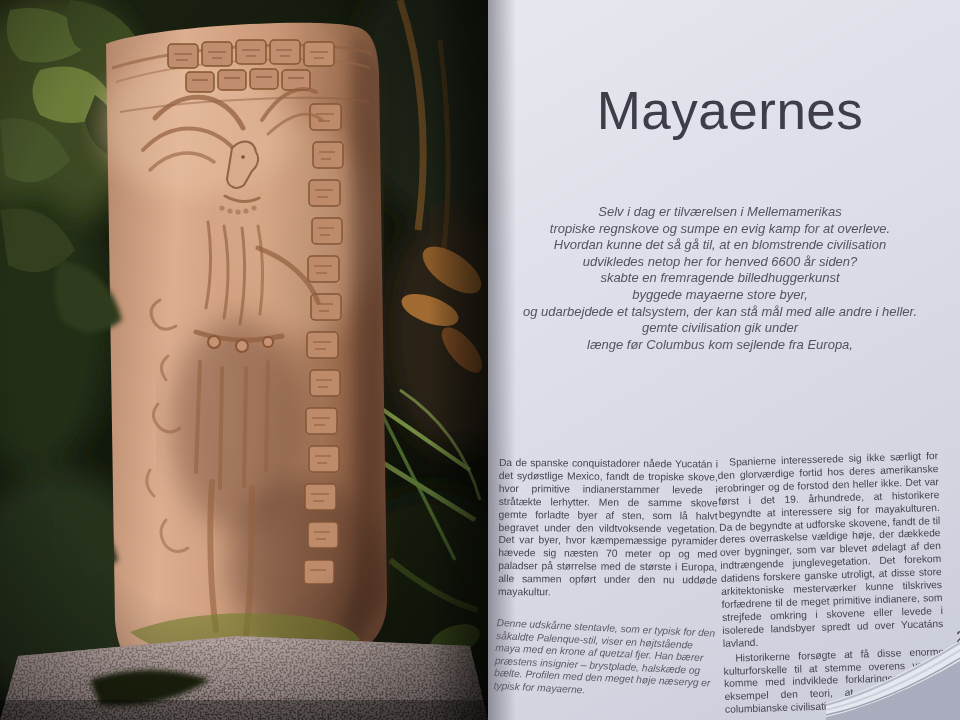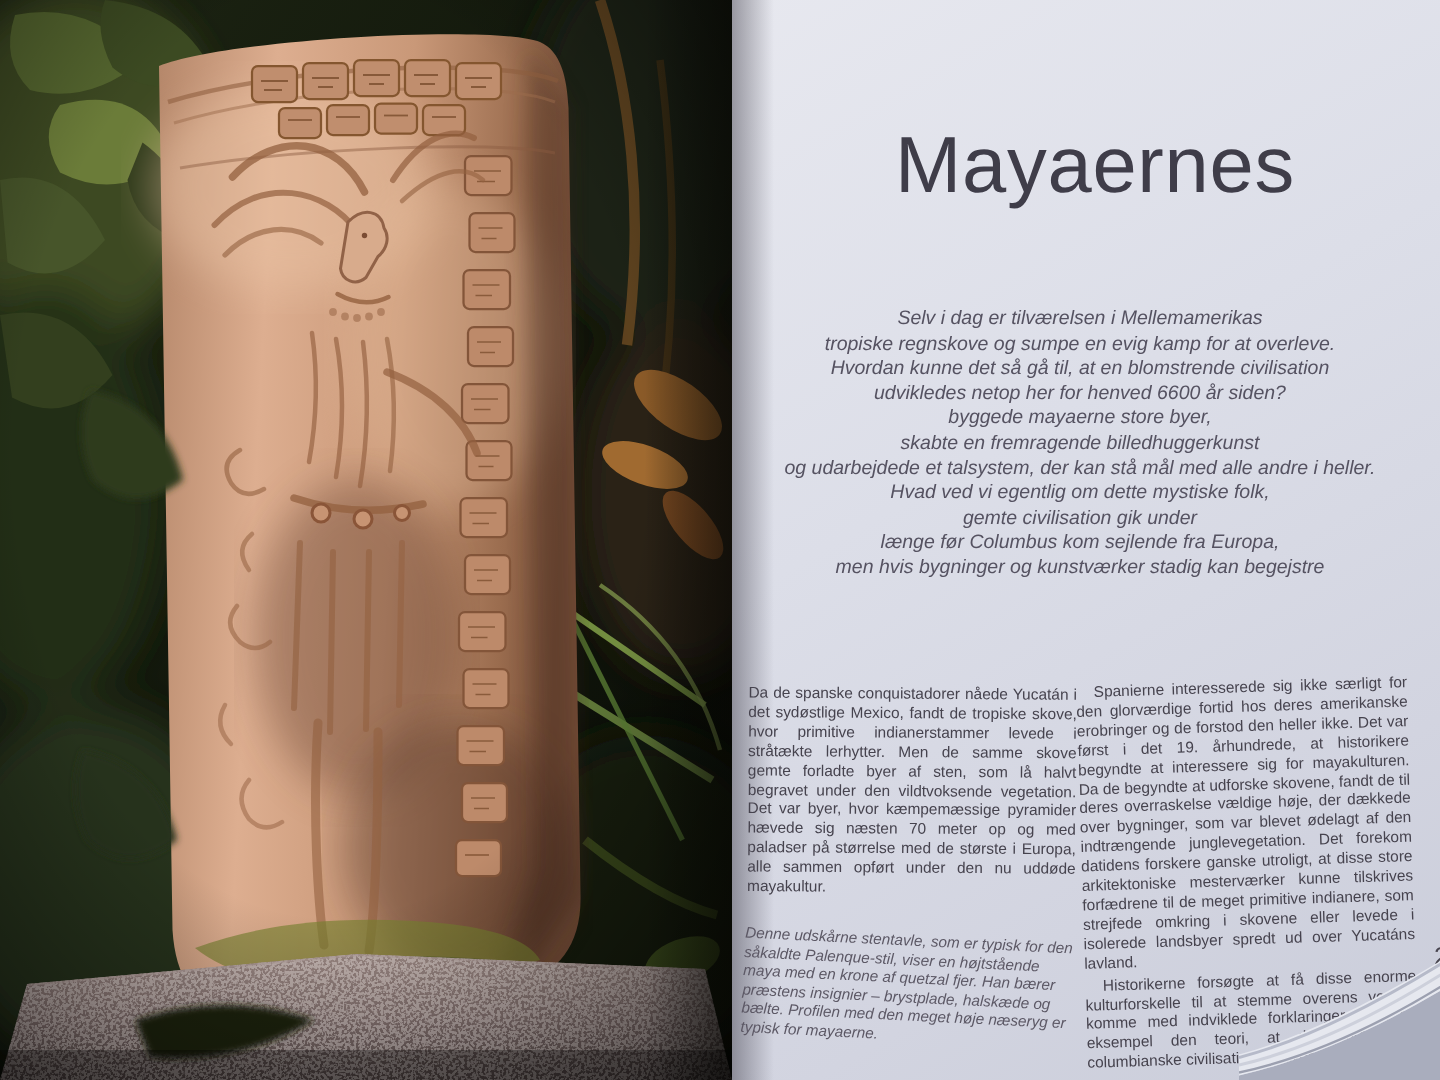--- a/index.html
+++ b/index.html
@@ -268,27 +268,25 @@
 
     <div class="title">
       <div class="title-line">Mayaernes</div>
     </div>
 
     <div class="intro">
         <div class="intro-line">Selv i dag er tilværelsen i Mellemamerikas</div>
         <div class="intro-line">tropiske regnskove og sumpe en evig kamp for at overleve.</div>
         <div class="intro-line">Hvordan kunne det så gå til, at en blomstrende civilisation</div>
         <div class="intro-line">udvikledes netop her for henved 6600 år siden?</div>
+        <div class="intro-line">skabte en fremragende billedhuggerkunst</div>
         <div class="intro-line">byggede mayaerne store byer,</div>
-        <div class="intro-line">skabte en fremragende billedhuggerkunst</div>
         <div class="intro-line">og udarbejdede et talsystem, der kan stå mål med alle andre i heller.</div>
-        <div class="intro-line">Hvad ved vi egentlig om dette mystiske folk,</div>
         <div class="intro-line">gemte civilisation gik under</div>
         <div class="intro-line">længe før Columbus kom sejlende fra Europa,</div>
-        <div class="intro-line">men hvis bygninger og kunstværker stadig kan begejstre</div>
       </div>
 
     <div class="col col-left">
       <p>Da de spanske conquistadorer nåede Yucatán i det sydøstlige Mexico, fandt de tropiske skove, hvor primitive indianerstammer levede i stråtækte lerhytter. Men de samme skove gemte forladte byer af sten, som lå halvt begravet under den vildtvoksende vegetation. Det var byer, hvor kæmpemæssige pyramider hævede sig næsten 70 meter op og med paladser på størrelse med de største i Europa, alle sammen opført under den nu uddøde mayakultur.</p>
     </div>
 
     <div class="col col-right">
       <p class="indent">Spanierne interesserede sig ikke særligt for den glorværdige fortid hos deres amerikanske erobringer og de forstod den heller ikke. Det var først i det 19. århundrede, at historikere begyndte at interessere sig for mayakulturen. Da de begyndte at udforske skovene, fandt de til deres overraskelse vældige høje, der dækkede over bygninger, som var blevet ødelagt af den indtrængende junglevegetation. Det forekom datidens forskere ganske utroligt, at disse store arkitektoniske mesterværker kunne tilskrives forfædrene til de meget primitive indianere, som strejfede omkring i skovene eller levede i isolerede landsbyer spredt ud over Yucatáns lavland.</p>
       <p class="indent">Historikerne forsøgte at få disse enorme kulturforskelle til at stemme overens ved at komme med indviklede forklaringer, som for eksempel den teori, at de store præ-columbianske civilisationer havde deres rod</p>
     </div>

